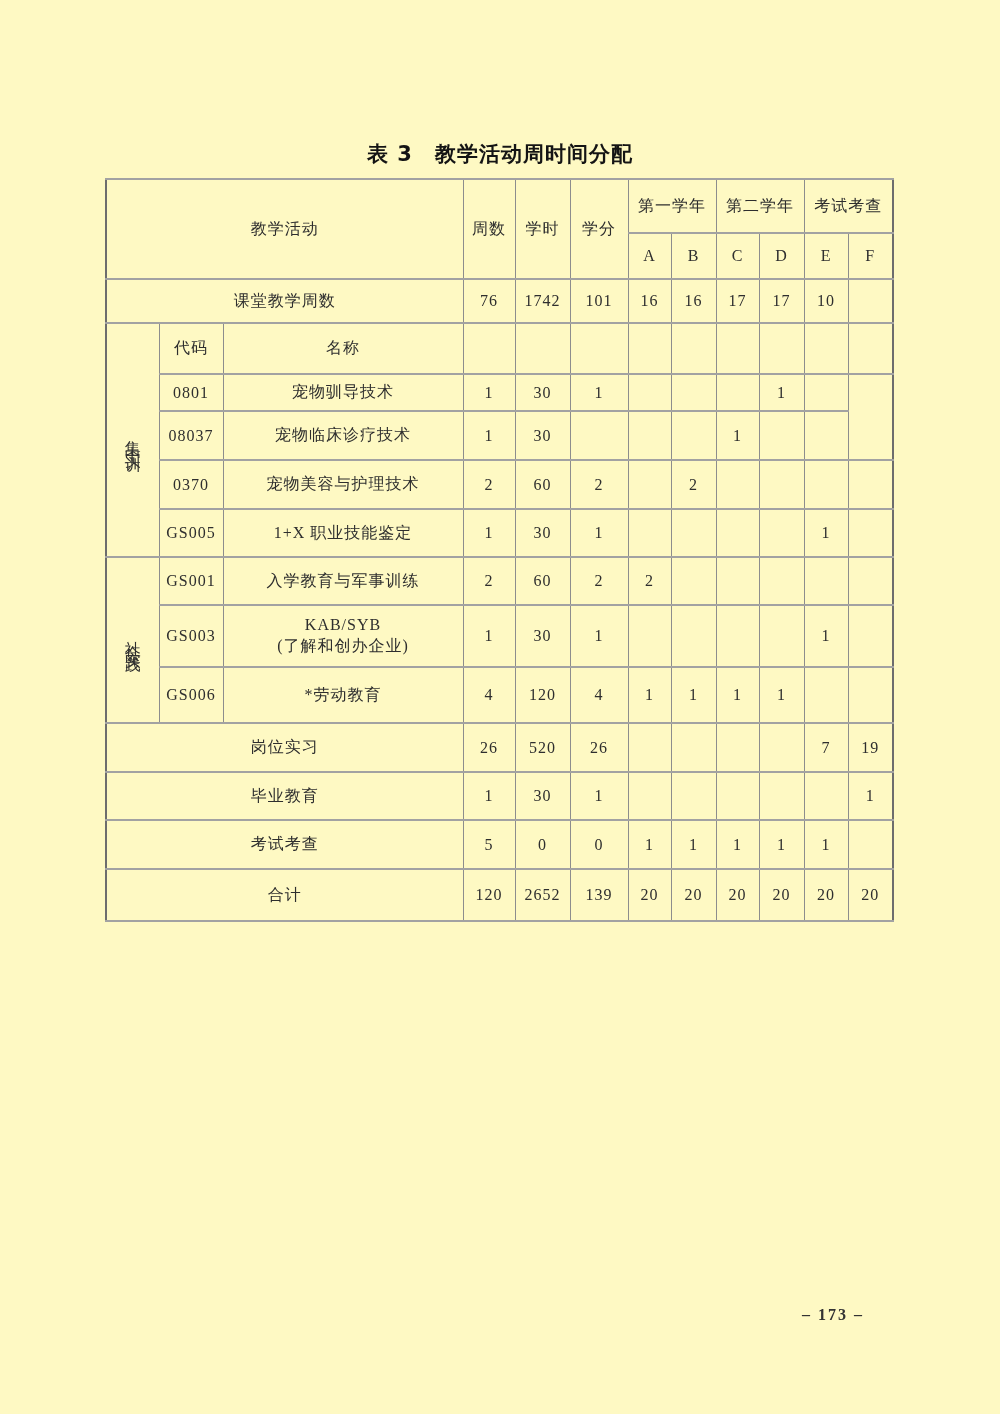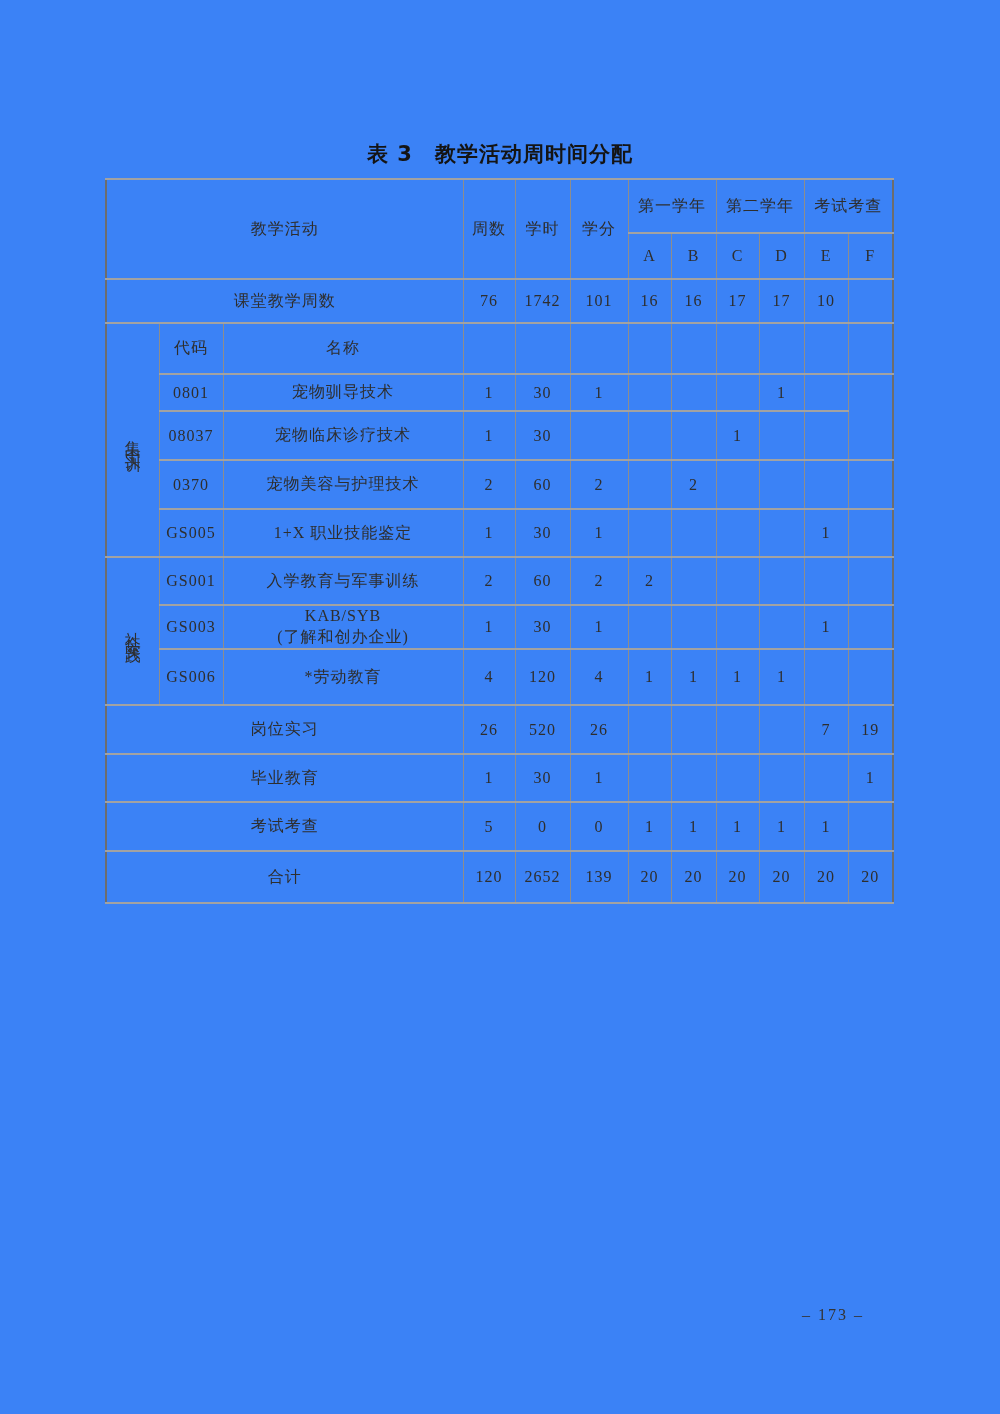--- a/index.html
+++ b/index.html
@@ -1,17 +1,17 @@
 <!DOCTYPE html>
 <html><head>
 <meta charset="utf-8">
 <style>
   html,body { margin:0; padding:0; background:#ffffff; }
   .page {
-    position:relative; width:1000px; height:1414px; background:#3b82f6;
+    position:relative; width:1000px; height:1414px; background:#fef9c3;
     font-family:"Liberation Serif","DejaVu Serif",serif; color:#2e2e2e;
     overflow:hidden;
   }
   .doc-title {
     position:absolute; top:140px; left:0; width:1000px; text-align:center;
     font-family:"DejaVu Sans","Liberation Sans",sans-serif;
     font-weight:bold; font-size:21px; color:#141414; letter-spacing:1px;
   }
   table.schedule {
     position:absolute; left:105px; top:178px;
@@ -31,21 +31,21 @@
   .vtext {
     writing-mode:vertical-lr; text-orientation:upright;
     display:inline-block; letter-spacing:5px; font-size:16px; line-height:1;
   }
   .footnote {
     position:absolute; left:121px; top:928px;
     font-style:italic; font-size:17px; letter-spacing:2px; color:#2e2e2e;
   }
   .page-number {
     position:absolute; top:1306px; right:136px;
-    font-size:16px; letter-spacing:2px; color:#333333;
+    font-size:16px; letter-spacing:2px; color:#333333;font-weight:bold;
   }
 </style>
 </head>
 <body>
 
 <div class="page">
 
   <div class="doc-title">表 3　教学活动周时间分配</div>
 
   <table class="schedule">
@@ -175,21 +175,21 @@
         <td class="num">60</td>
         <td class="num">2</td>
         <td class="num">2</td>
         <td class="num"></td>
         <td class="num"></td>
         <td class="num"></td>
         <td class="num"></td>
         <td class="num"></td>
       </tr>
 
-      <tr style="height:44px">
+      <tr style="height:62px">
         <td class="num">GS003</td>
         <td class="name2">
           <div>KAB/SYB</div>
           <div>(了解和创办企业)</div>
         </td>
         <td class="num">1</td>
         <td class="num">30</td>
         <td class="num">1</td>
         <td class="num"></td>
         <td class="num"></td>

